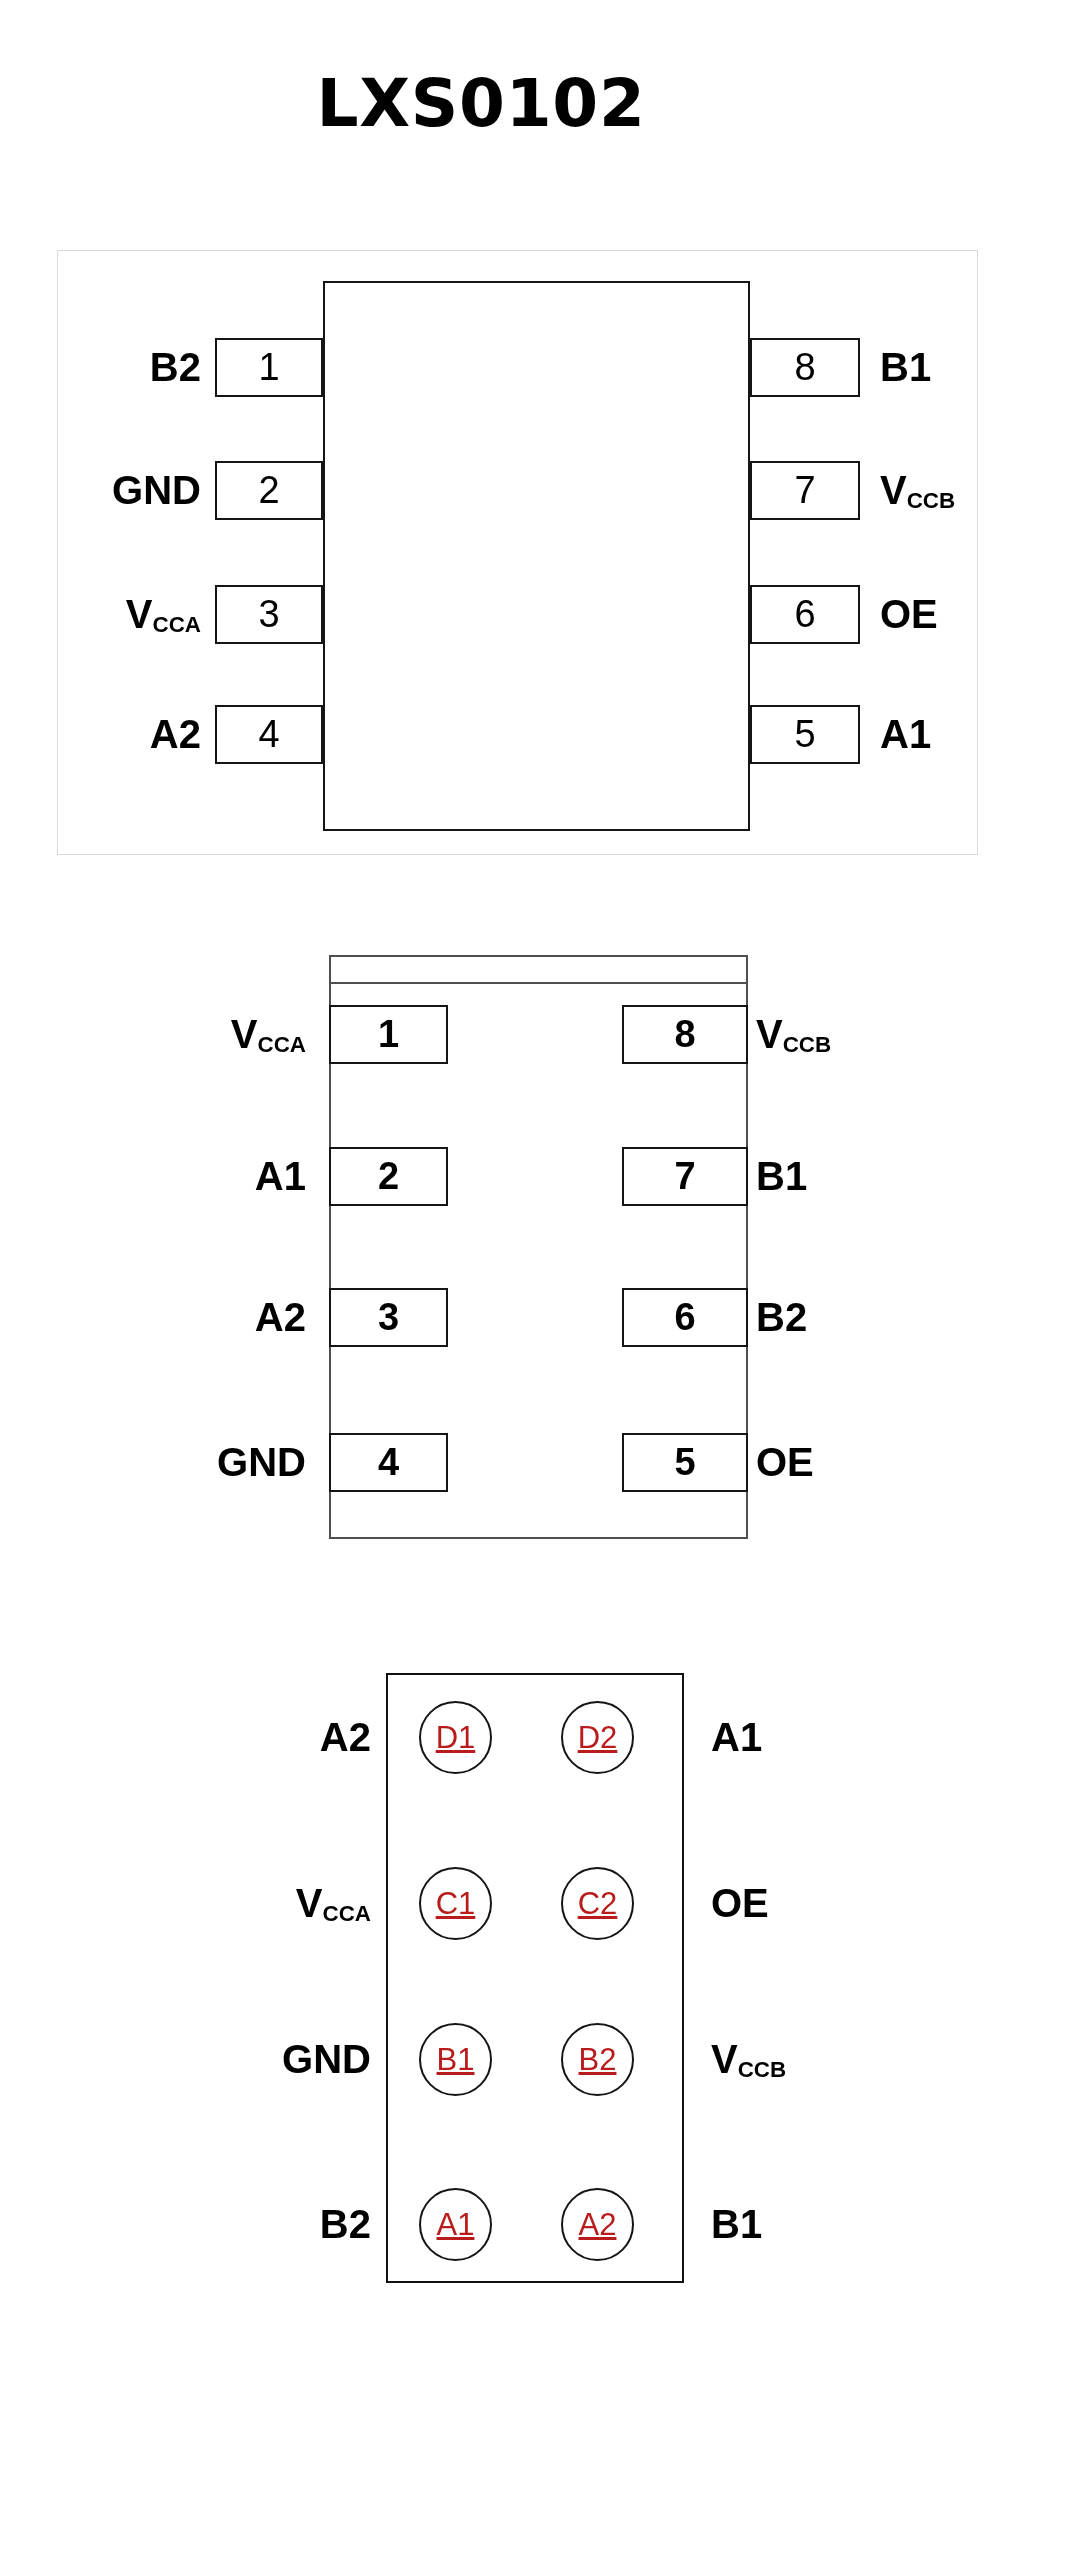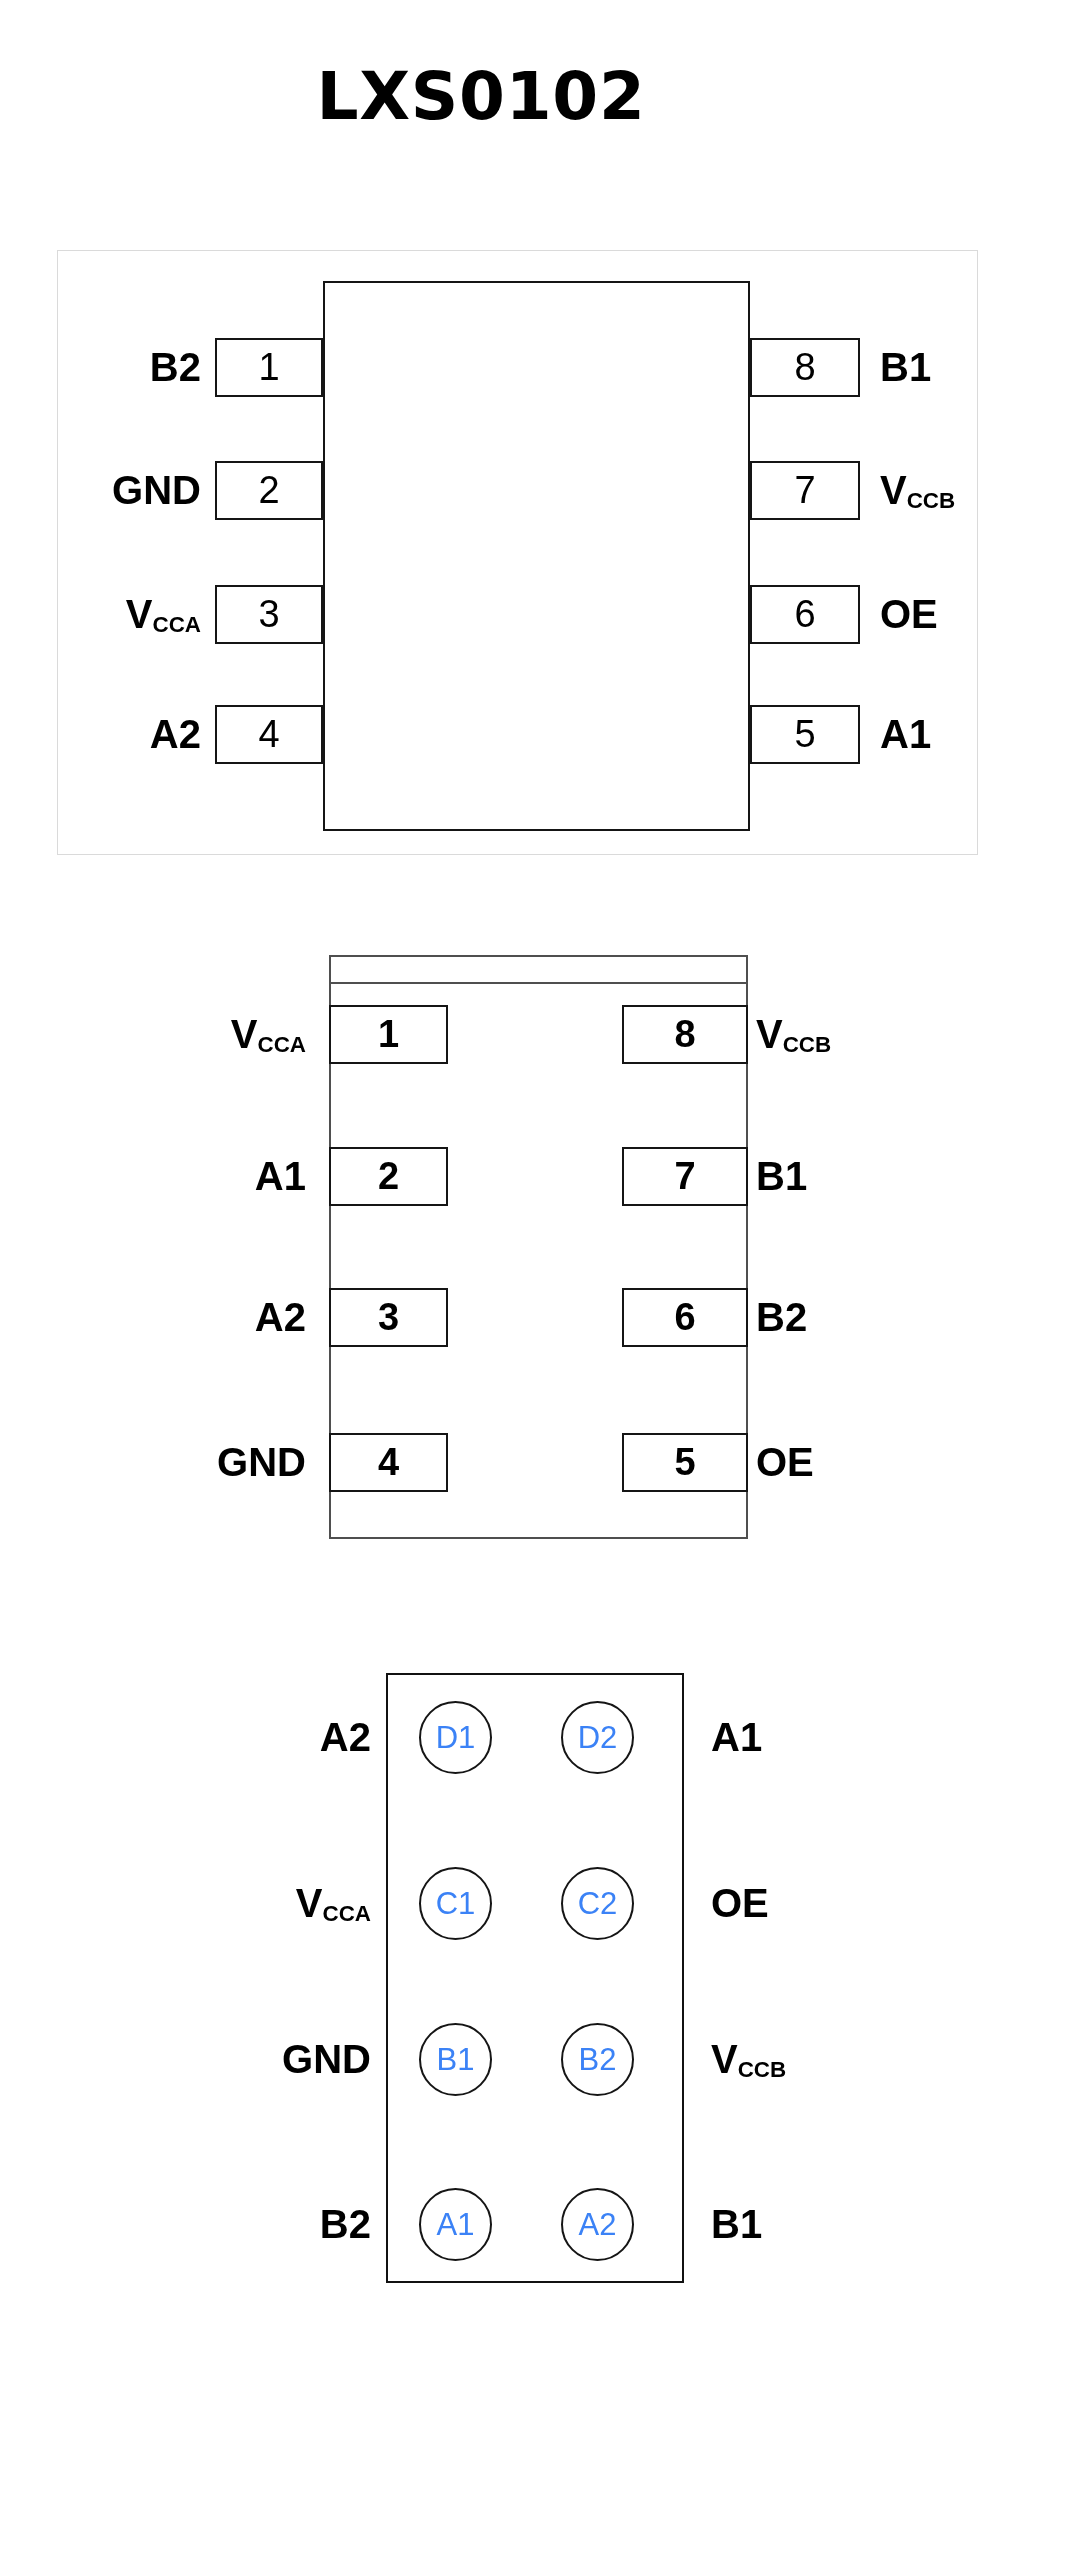--- a/index.html
+++ b/index.html
@@ -10,21 +10,21 @@
     height: 2576px;
     background: #ffffff;
     color: #000;
     font-family: "Liberation Sans", sans-serif;
     overflow: hidden;
   }
 
   
   .title {
     position: absolute;
-    top: 58px;
+    top: 65px;
     left: 0;
     width: 962px;
     text-align: center;
     font-family: "DejaVu Sans", "Liberation Sans", sans-serif;
     font-weight: 700;
     font-size: 66px;
     letter-spacing: 0.7px;
     color: #000;
   }
 
@@ -122,21 +122,22 @@
   .d3 .ball {
     position: absolute;
     width: 73px; height: 73px;
     border: 2.8px solid #151515;
     border-radius: 50%;
     background: #fff;
     display: flex;
     align-items: center;
     justify-content: center;
     font-size: 31px;
-    color: #3b82f6;
+    color: #b91c1c;
+    text-decoration: underline;
   }
   .d3 .bl { left: 153px; }
   .d3 .brc { left: 295px; }
   .d3 .lbl { height: 73px; line-height: 73px; }
   .d3 .ll { left: 0; width: 105px; text-align: right; }
   .d3 .lr { left: 445px; width: 150px; text-align: left; }
   .d3 .r1 { top: 28px; }
   .d3 .r2 { top: 194px; }
   .d3 .r3 { top: 350px; }
   .d3 .r4 { top: 515px; }

